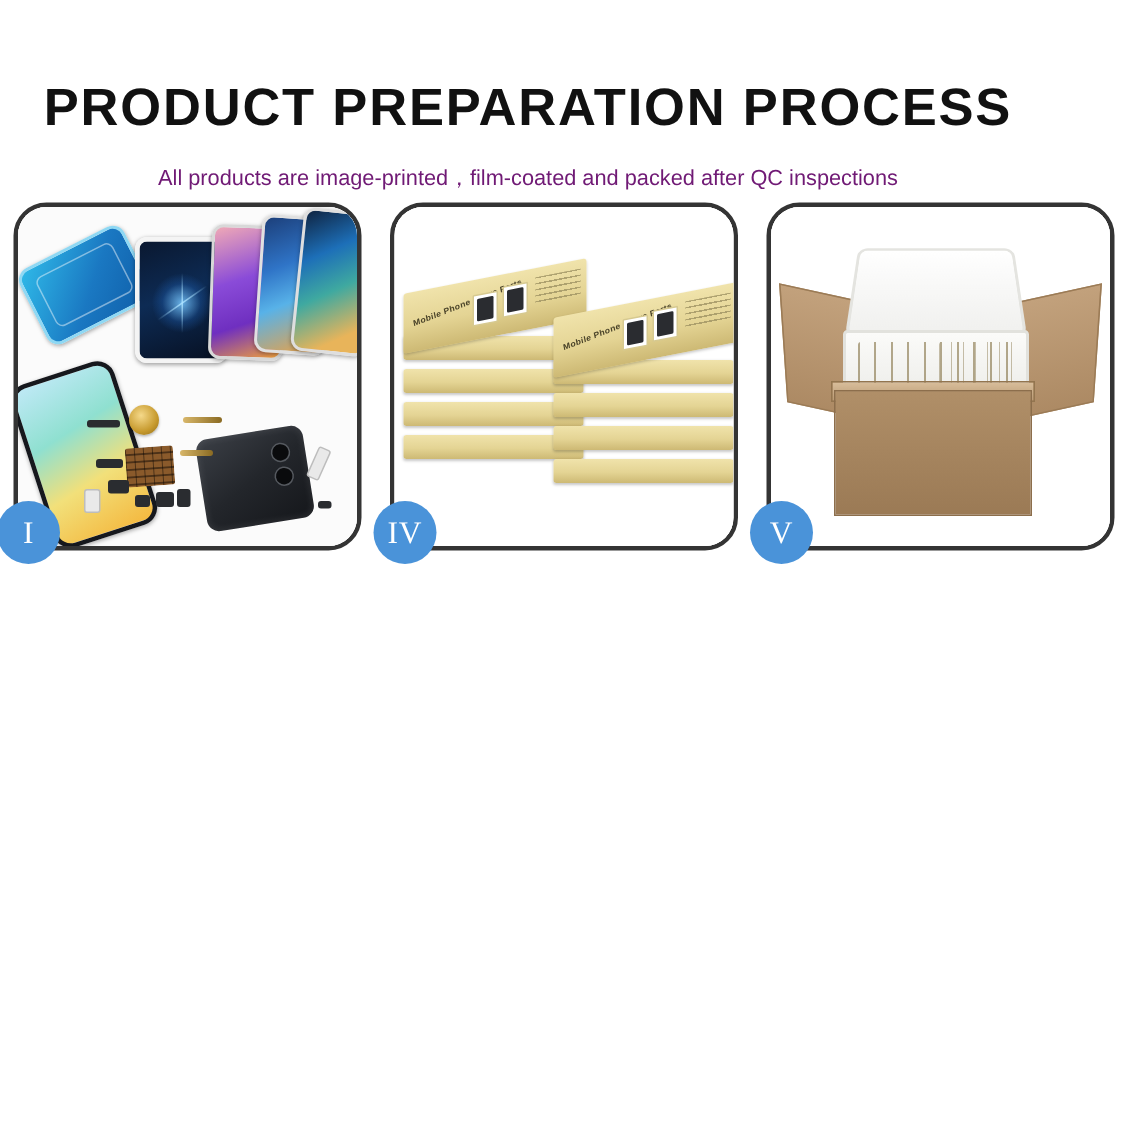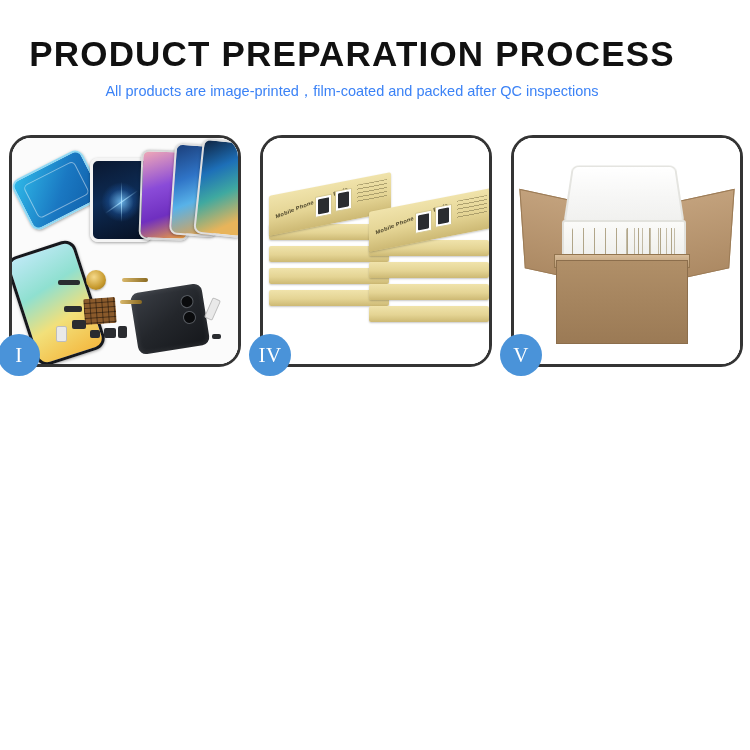--- a/index.html
+++ b/index.html
@@ -11,39 +11,39 @@
     width: 750px;
     height: 750px;
     font-family: "Liberation Sans", sans-serif;
     overflow: hidden;
     position: relative;
   }
 
   
   .header {
     width: 704px;
-    padding-top: 34px;
+    padding-top: 52px;
     text-align: center;
   }
   .title {
     font-family: "Liberation Sans", sans-serif;
     font-size: 35px;
     font-weight: 700;
     letter-spacing: 1.2px;
     color: #111111;
     line-height: 40px;
     white-space: nowrap;
   }
   .subtitle {
     font-family: "Liberation Sans", sans-serif;
     font-size: 14.5px;
     font-weight: 400;
-    color: #3b82f6;
+    color: #701a75;
     line-height: 22px;
-    margin-top: 6px;
+    margin-top: 16px;
     white-space: nowrap;
   }
 
   
   .grid {
     position: absolute;
     left: 0;
     top: 135px;
     width: 750px;
     display: grid;

